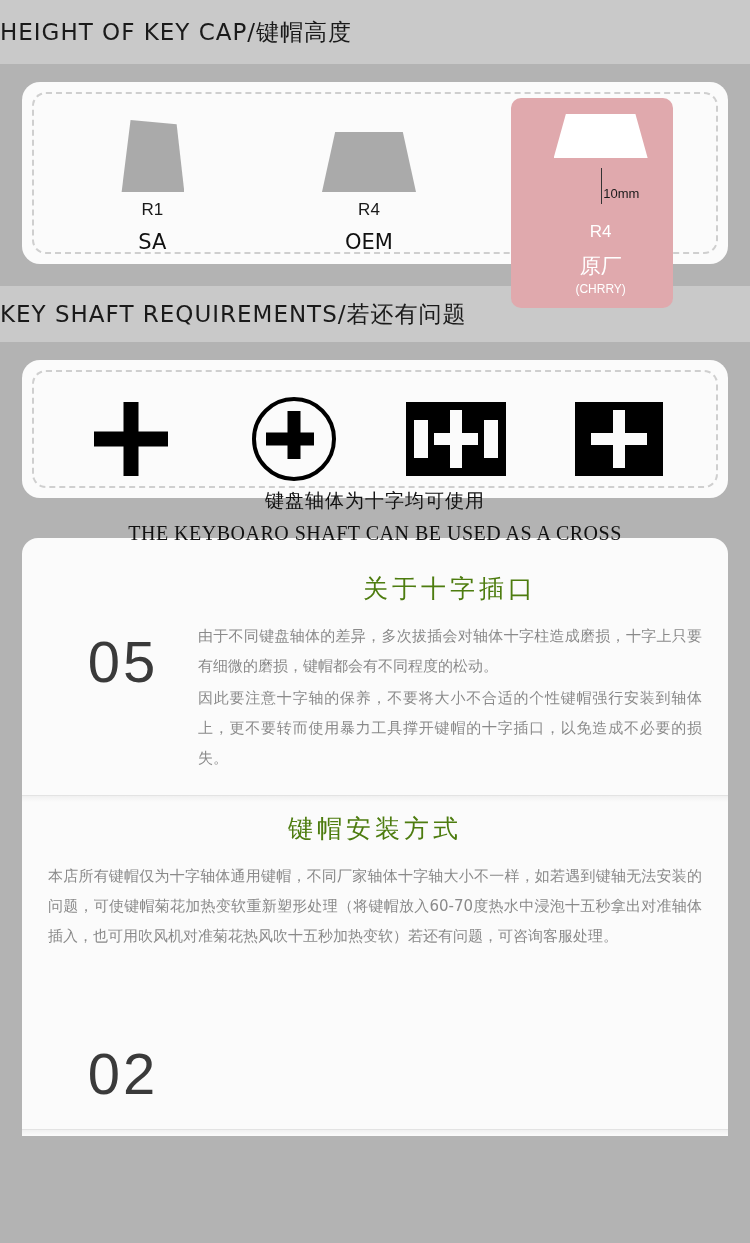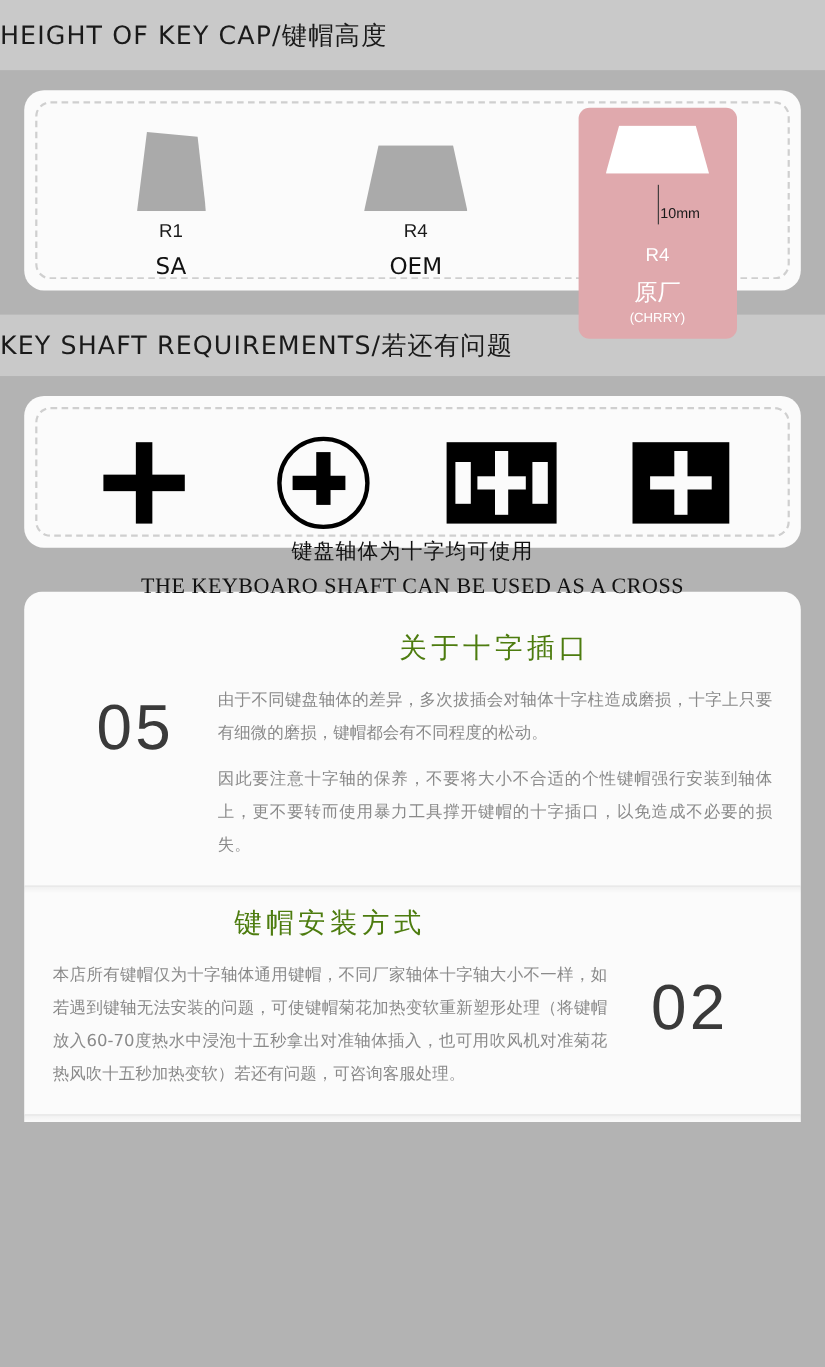--- a/index.html
+++ b/index.html
@@ -111,21 +111,21 @@
   .profile .sub-label {
     font-size: 12px;
     color: #222;
     margin-top: 2px;
   }
 
   
   .profile.highlight {
     background: #e0a9ad;
     border-radius: 10px;
-    padding: 16px 6px 12px 6px;
+    padding: 16px 6px 12px 24px;
     width: 132px;
     margin-top: -14px;
   }
   .profile.highlight .shape-area {
     height: 54px;
     align-items: flex-start;
   }
   .profile.highlight .row-label,
   .profile.highlight .name-label,
   .profile.highlight .sub-label {
@@ -312,21 +312,21 @@
     border-radius: 16px 16px 0 0;
     padding: 24px 0 0 0;
     box-sizing: border-box;
   }
   .info-block {
     display: flex;
     align-items: flex-start;
     padding: 10px 26px 22px 26px;
     box-sizing: border-box;
   }
-  .info-block.rev { flex-direction: row; }
+  .info-block.rev { flex-direction: column; gap: 29px; }
   .num {
     font-size: 58px;
     color: #3a3a3a;
     font-family: "Liberation Sans", sans-serif;
     font-weight: 300;
     letter-spacing: 3px;
     flex: 0 0 auto;
     padding-top: 56px;
     width: 150px;
     text-align: center;
@@ -345,21 +345,21 @@
     text-align: center;
     margin-bottom: 16px;
   }
   .info-para {
     font-size: 15px;
     line-height: 30px;
     color: #8a8a8a;
     font-family: "DejaVu Sans", sans-serif;
     text-align: justify;
   }
-  .info-para + .info-para { margin-top: 12px; }
+  .info-para + .info-para { margin-top: 2px; }
   .divider {
     height: 1px;
     background: #e3e3e3;
     margin: 0 0 0 0;
   }
   .divider-shadow {
     height: 6px;
     background: linear-gradient(to bottom, rgba(0,0,0,0.045), rgba(0,0,0,0));
   }
 </style>

